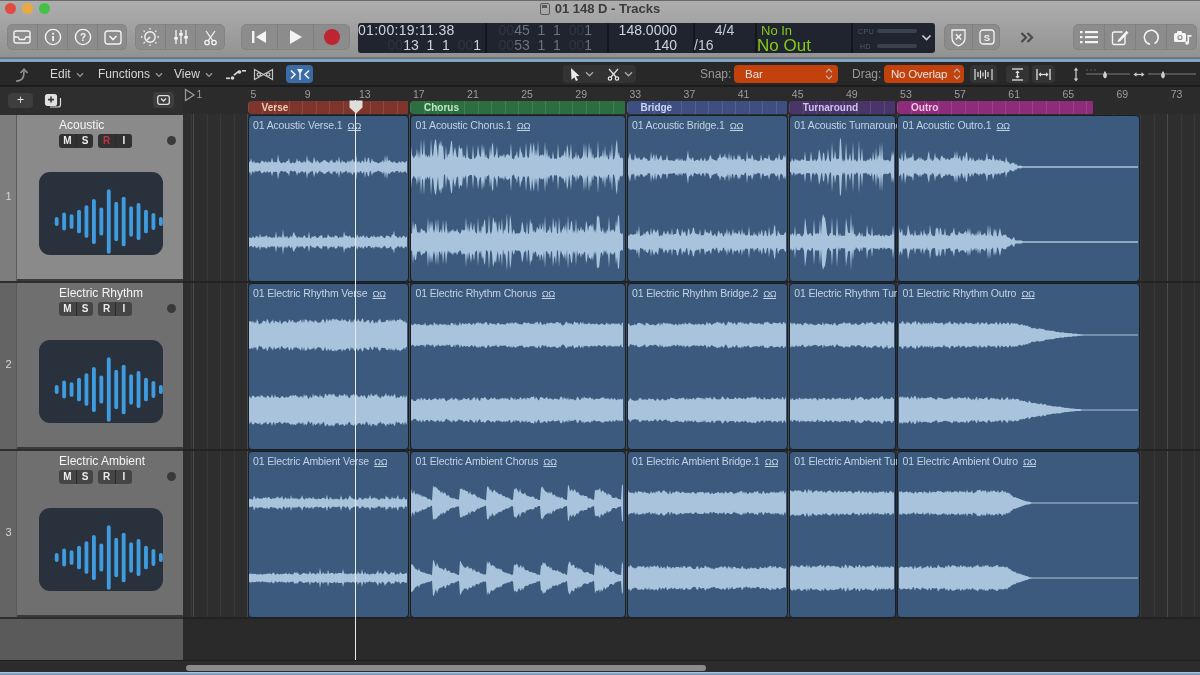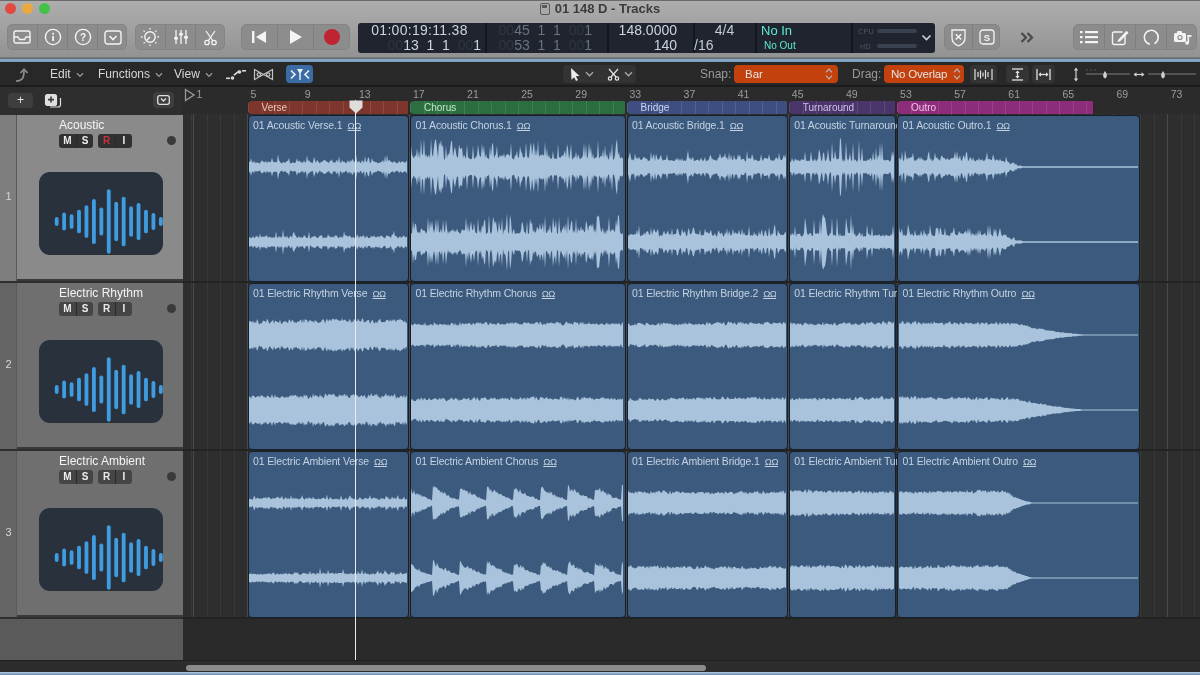--- a/index.html
+++ b/index.html
@@ -24,21 +24,21 @@
 .menurow{position:absolute;left:0;top:62px;width:1200px;height:24px;background:#282828;border-bottom:1px solid #1a1a1a;color:#d6d6d6;font-size:12px;z-index:20}
 .mi{position:absolute;top:4px;height:17px;line-height:17px}
 .dd{position:absolute;top:3px;height:18px;background:#c2410c;border-radius:4px;color:#e4e4e4;font-size:11.5px;line-height:18px}
 .udchev{position:absolute;right:5px;top:0;font-size:8px;color:#b5b5b5;line-height:9px}
 .mbtn{position:absolute;top:3px;height:18px;background:#343434;border-radius:4px}
 .lbl{color:#999}
 .hdrtools{position:absolute;left:0;top:87px;width:183px;height:27px;background:#2e2e2e;z-index:10}
 .ruler{position:absolute;left:183px;top:87px;width:1017px;height:27px;background:#2b2b2b;z-index:5}
 .rowsep{position:absolute;left:0;top:86px;width:1200px;height:1px;background:#1d1d1d;z-index:11}
 .rn{position:absolute;top:88px;font-size:10.5px;color:#9c9c9c;z-index:7}
-.mband{position:absolute;top:101px;height:13px;font-size:10px;font-weight:400;line-height:13px;border-radius:4px 1px 1px 4px;padding-left:14px;z-index:7;
+.mband{position:absolute;top:101px;height:13px;font-size:10px;font-weight:700;line-height:13px;border-radius:4px 1px 1px 4px;padding-left:14px;z-index:7;
 background-image:repeating-linear-gradient(90deg,rgba(255,255,255,.10) 0 1px,transparent 1px 13.53px)!important}
 .lanes{position:absolute;left:183px;top:114px;width:1017px;height:546px;background:#2e2e2e;z-index:1}
 .grid{position:absolute;left:183px;top:101px;width:1017px;height:518px;z-index:2;
 background-image:repeating-linear-gradient(90deg,rgba(255,255,255,.085) 0 1px,transparent 1px 54.12px),repeating-linear-gradient(90deg,rgba(255,255,255,.05) 0 1px,transparent 1px 13.53px);
 background-position:10.0px 0,10.0px 0}
 .tsep{position:absolute;left:183px;width:1017px;height:2px;background:#232323;z-index:3}
 .reg{position:absolute;height:166.5px;background:#3b5a7d;border:1px solid #15202b;border-radius:4px;z-index:5}
 .rl{position:absolute;left:4.5px;top:2.5px;font-size:10.5px;font-weight:400;color:#c3d2e3;letter-spacing:-0.15px;white-space:nowrap;overflow:hidden;max-width:98%;z-index:8}
 .lp{font-weight:400;font-size:9.5px;text-decoration:underline;letter-spacing:-0.5px}
 .th{position:absolute;left:0;width:183px;height:166px;border-bottom:2px solid #3a3a3a;z-index:10}
@@ -392,42 +392,42 @@
           </svg>
         </div>
         <div class="btn" style="width:37px">
           <svg width="18" height="18" viewBox="0 0 18 18">
             <circle cx="9" cy="9" r="8" fill="#bf2433"></circle>
           </svg>
         </div>
  </div>
  <div class="lcd">
 <div class="cell" style="left:0;width:127px">
- <div class="r1" style="text-align:center;padding-right:4px;letter-spacing:.3px">01:00:19:11.38</div>
+ <div class="r1" style="text-align:left;padding-right:4px;letter-spacing:.3px">01:00:19:11.38</div>
  <div class="r2" style="text-align:right;padding-right:4px"><span class="dim">00</span>13<span>  1  1  </span><span class="dim">00</span>1</div>
 </div>
 <div class="cdiv" style="left:127px"></div>
 <div class="cell" style="left:129px;width:113px;color:#6a7480">
  <div class="r1" style="text-align:right;padding-right:8px"><span class="dim2">00</span>45<span>  1  1  </span><span class="dim2">00</span>1</div>
  <div class="r2" style="text-align:right;padding-right:8px"><span class="dim2">00</span>53<span>  1  1  </span><span class="dim2">00</span>1</div>
 </div>
 <div class="cdiv" style="left:249px"></div>
 <div class="cell" style="left:251px;width:77px">
  <div class="r1" style="text-align:right;padding-right:9px">148.0000</div>
  <div class="r2" style="text-align:right;padding-right:9px">140</div>
 </div>
 <div class="cdiv" style="left:335px"></div>
 <div class="cell" style="left:336px;width:61px;color:#c3ccd6">
  <div class="r1" style="text-align:center">4/4</div>
  <div class="r2" style="">/16</div>
 </div>
 <div class="cdiv" style="left:397px"></div>
-<div class="cell" style="left:398px;width:95px;color:#5eead4">
+<div class="cell" style="left:398px;width:95px;color:#84cc16">
  <div class="r1" style="padding-left:5px;font-size:13px">No In</div>
- <div class="r2" style="padding-left:8px;font-size:10px">No Out</div>
+ <div class="r2" style="padding-left:1px;font-size:17px">No Out</div>
 </div>
 <div class="cdiv" style="left:493px"></div>
 <span class="cpulab" style="left:500px;top:5px">CPU</span>
         <div class="meter" style="left:519px;top:6px"></div>
 <span class="cpulab" style="left:502px;top:20px">HD</span>
         <div class="meter" style="left:519px;top:21px"></div>
 <svg style="position:absolute;right:3px;top:11px" width="11" height="8">
           <path d="M1.5 1.5 L5.5 5.5 L9.5 1.5" fill="none" stroke="#ccd5df" stroke-width="1.6"></path>
         </svg>
 </div>

